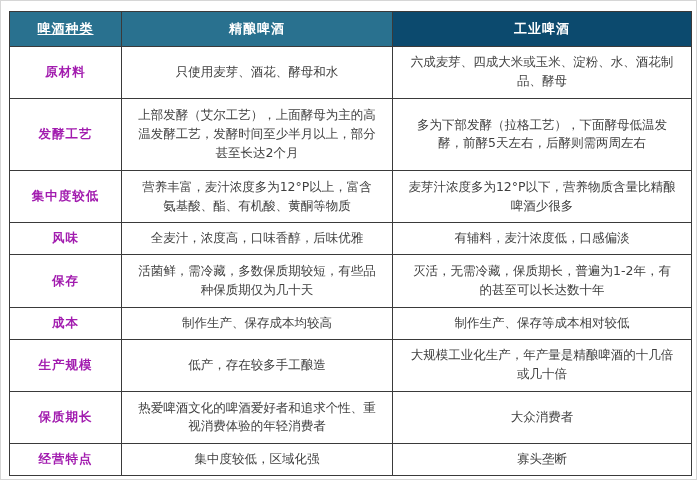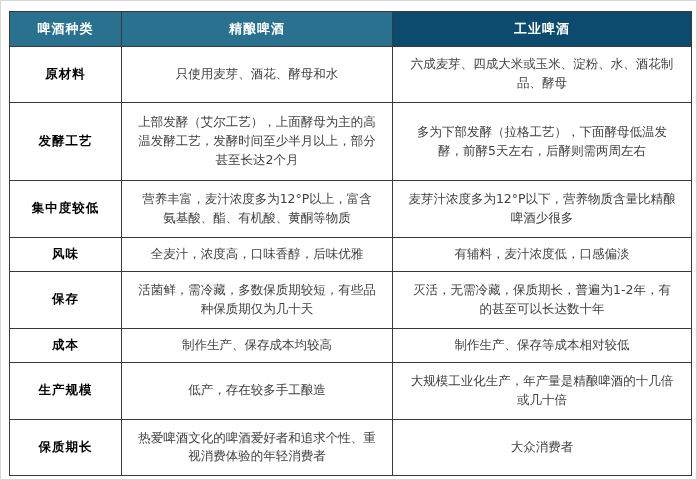--- a/index.html
+++ b/index.html
@@ -30,26 +30,26 @@
     padding: 5px 14px;
     word-break: break-all;
   }
   table.cmp thead th {
     color: #ffffff;
     font-weight: bold;
     font-size: 13px;
     padding: 7px 4px;
     letter-spacing: 1px;
   }
-  .col-label { width: 112px; }
+  .col-label { width: 112px; text-decoration: underline; }
   .col-craft { width: 271px; }
   .col-industrial { width: 299px; }
   tbody th.row-label {
     font-weight: bold;
-    color: #000000;
+    color: #a21caf;
     letter-spacing: 1px;
   }
 </style>
 </head>
 <body>
 
 <div class="canvas">
   <table class="cmp">
     <thead>
       <tr>
@@ -92,15 +92,20 @@
         <tr>
           <th class="row-label">生产规模</th>
           <td>低产，存在较多手工酿造</td>
           <td>大规模工业化生产，年产量是精酿啤酒的十几倍或几十倍</td>
         </tr>
         <tr>
           <th class="row-label">保质期长</th>
           <td>热爱啤酒文化的啤酒爱好者和追求个性、重视消费体验的年轻消费者</td>
           <td>大众消费者</td>
         </tr>
+        <tr>
+          <th class="row-label">经营特点</th>
+          <td>集中度较低，区域化强</td>
+          <td>寡头垄断</td>
+        </tr>
       </tbody>
   </table>
 </div>
 
 </body></html>

